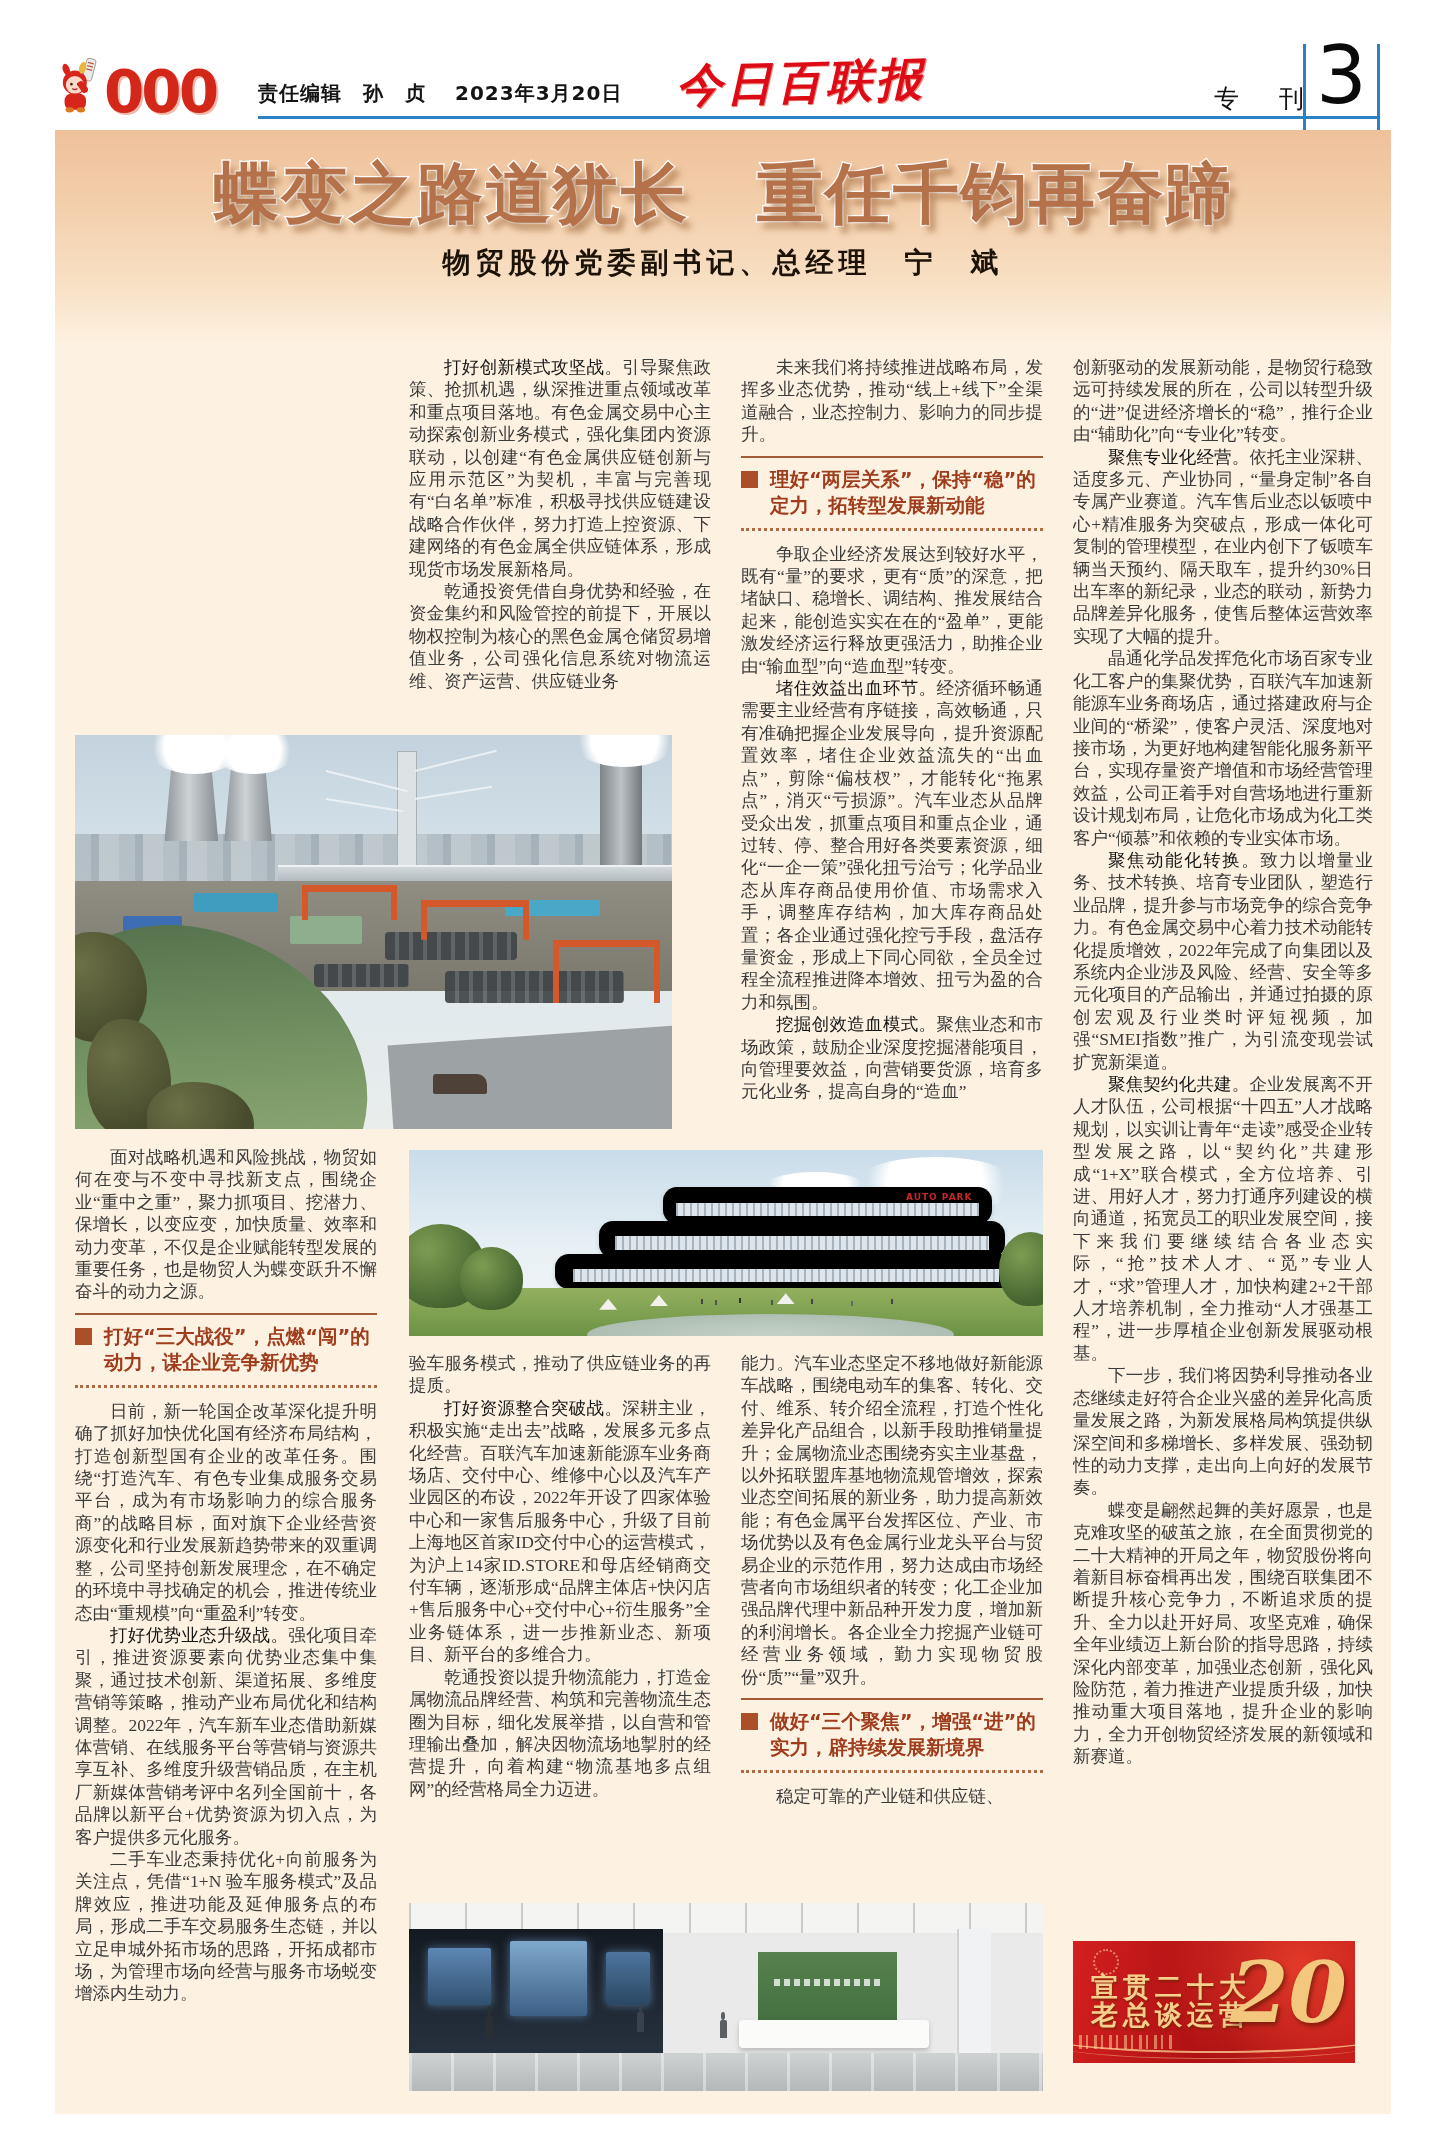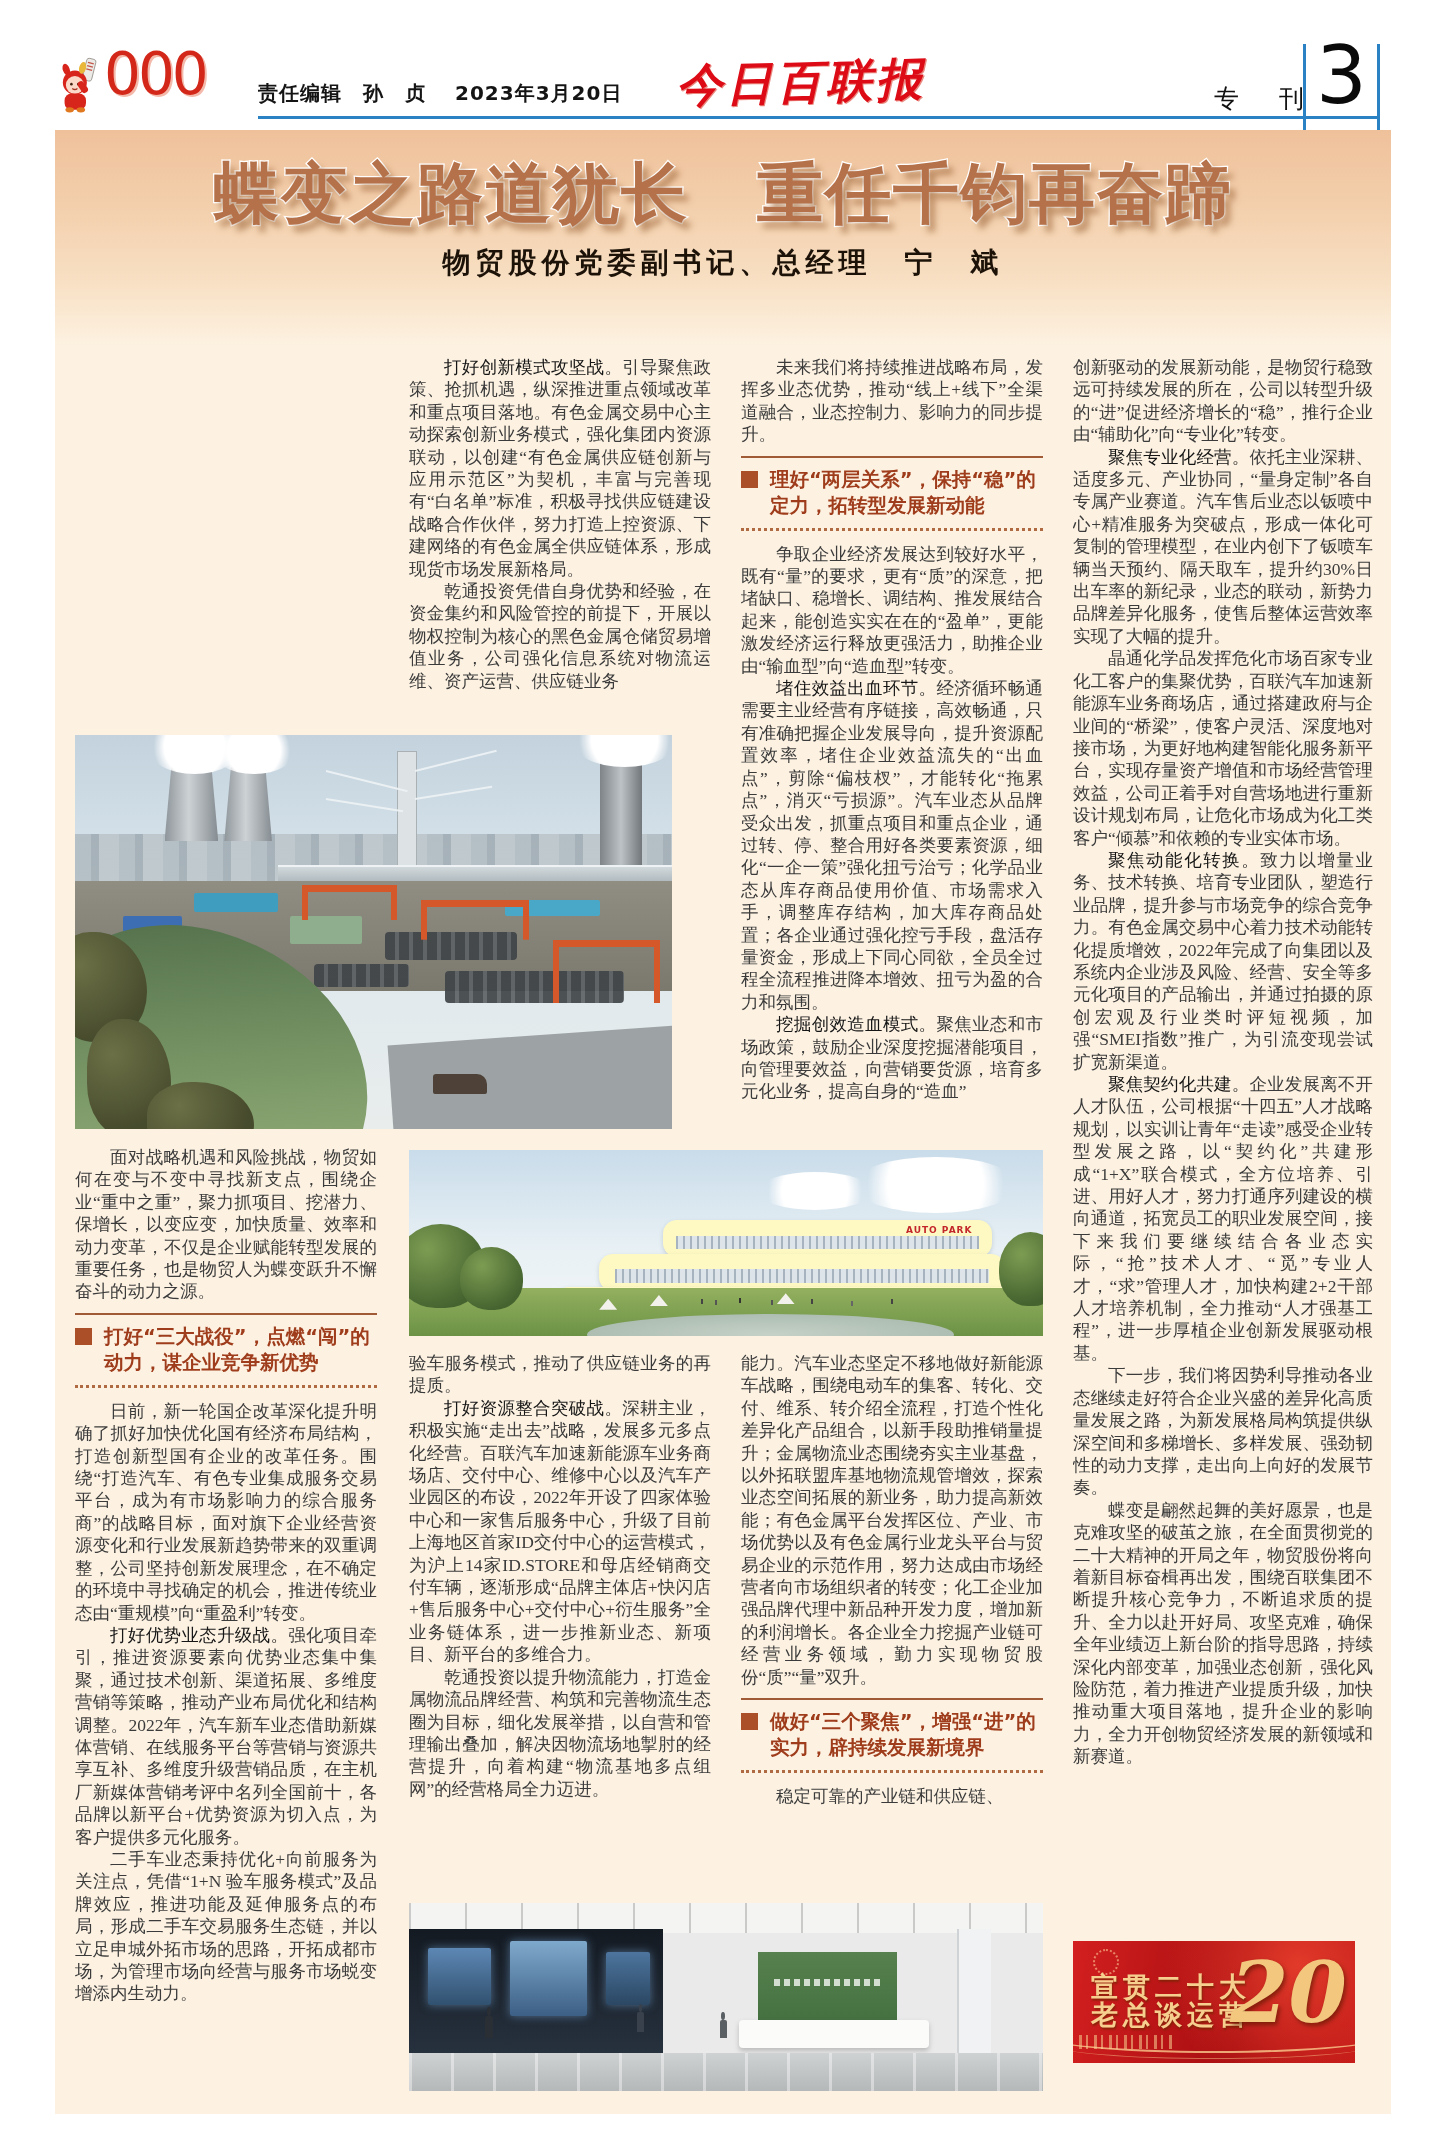--- a/index.html
+++ b/index.html
@@ -1,22 +1,22 @@
 <!DOCTYPE html>
 <html><head>
 <meta charset="utf-8">
 <style>
   html,body{margin:0;padding:0;background:#ffffff;}
   .page{position:relative;width:1446px;height:2132px;background:#ffffff;overflow:hidden;
         font-family:"Liberation Serif","DejaVu Serif",serif;-webkit-font-smoothing:antialiased;}
   .abs{position:absolute;}
 
   
-  .logo000{left:104px;top:40px;font-family:"DejaVu Sans","Liberation Sans",sans-serif;
-           font-weight:400;font-size:58px;color:#d3271a;letter-spacing:-3px;
+  .logo000{left:104px;top:58px;font-family:"DejaVu Sans","Liberation Sans",sans-serif;
+           font-weight:700;font-size:58px;color:#d3271a;letter-spacing:-3px;
            text-shadow:2px 2px 0 #f3b9ab;}
   .editorline{left:258px;top:80px;font-size:20px;font-weight:bold;color:#141414;
               font-family:"DejaVu Sans","Liberation Sans",sans-serif;letter-spacing:1px;}
   .masthead{left:676px;top:52px;font-size:46px;font-weight:900;color:#dd0b16;
             font-family:"DejaVu Serif","Liberation Serif",serif;font-style:italic;
             letter-spacing:4px;transform:rotate(-1.5deg);text-shadow:1px 1px 0 #e98a80;}
   .sectionlabel{left:1214px;top:82px;font-size:25px;color:#111;letter-spacing:16px;
                 font-family:"DejaVu Sans","Liberation Sans",sans-serif;}
   .pagenum{left:1316px;top:36px;font-size:80px;font-weight:500;color:#0a0a0a;
            font-family:"DejaVu Sans","Liberation Sans",sans-serif;line-height:1;}
@@ -92,21 +92,21 @@
   .p1-canal{left:-8%;top:50%;width:58%;height:70%;transform:rotate(16deg);
     background:linear-gradient(160deg,#4d6a48,#7c9a68 55%,#a3b883);
     border-radius:45% 55% 12% 42%;}
   .p1-bank{background:radial-gradient(circle at 30% 30%,#6b7046,#474b2d 75%);border-radius:45% 60% 50% 50%;}
   .p1-quay{left:53%;top:76%;width:55%;height:28%;background:#9da3a5;transform:rotate(-4deg);}
   .p1-boat{left:60%;top:86%;width:9%;height:5%;background:#4e4238;border-radius:3px 10px 2px 2px;}
 
   
   .p2-sky{inset:0;background:linear-gradient(180deg,#c9dcea,#e9f1f5 55%,#f2f5f6);}
   .p2-cloud{background:radial-gradient(circle,#ffffff 0 55%,rgba(255,255,255,0) 78%);border-radius:50%;}
-  .p2-band{background:#fef9c3;border-radius:14px;box-shadow:0 2px 4px rgba(90,110,125,.25);margin-top:33px;}
+  .p2-band{background:#000000;border-radius:14px;box-shadow:0 2px 4px rgba(90,110,125,.25);}
   .p2-win{position:absolute;left:4%;right:4%;top:42%;height:36%;
     background:repeating-linear-gradient(90deg,#a7b4bf 0 2px,#dde5ea 2px 7px);}
   .p2-sign{font-family:"DejaVu Sans","Liberation Sans",sans-serif;font-weight:bold;
     font-size:9px;color:#c3272b;letter-spacing:1px;}
   .p2-lawn{left:0;top:74%;width:100%;height:26%;
     background:linear-gradient(180deg,#93b05f,#6c9245);}
   .p2-tree{background:radial-gradient(circle at 35% 30%,#7d9c52,#44632f 75%);border-radius:50% 50% 45% 45%;}
   .p2-pond{left:28%;top:88%;width:58%;height:22%;border-radius:50%;
     background:radial-gradient(#c5d1c6,#a4b6aa);}
   .p2-tent{width:18px;height:11px;background:#f3f1ec;

